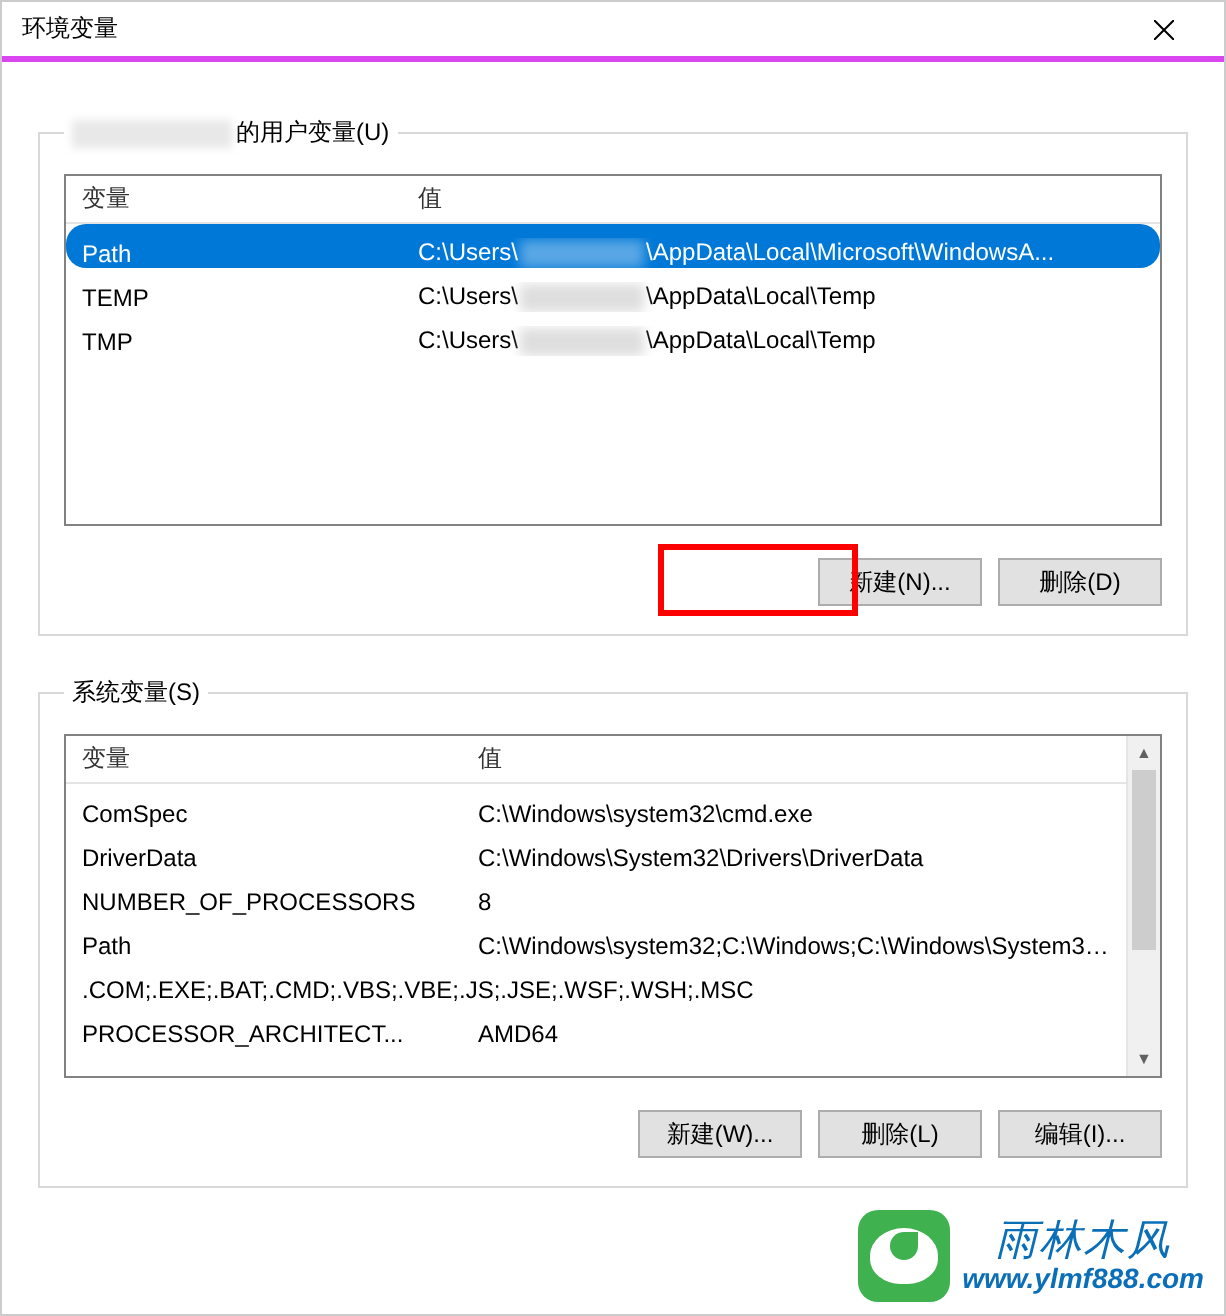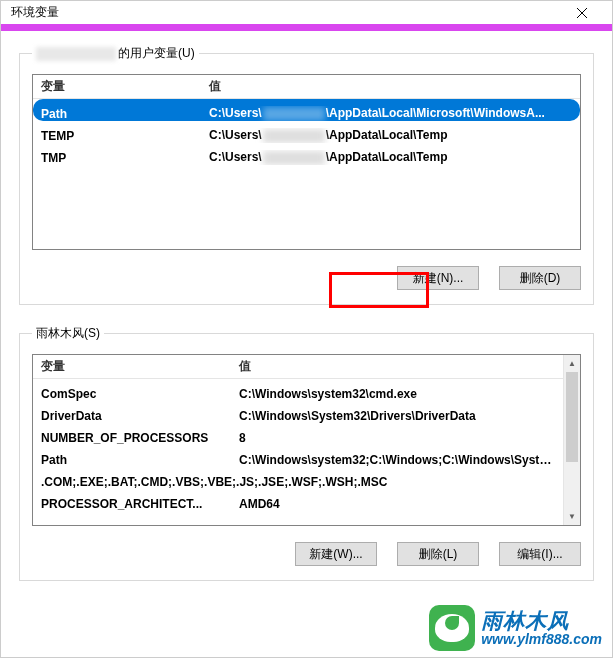--- a/index.html
+++ b/index.html
@@ -13,35 +13,35 @@
     overflow: hidden;
     position: relative;
     border: 1px solid #ccc;
   }
   .titlebar {
     display: flex;
     align-items: center;
     justify-content: space-between;
     height: 30px;
     padding: 0 10px;
-    border-bottom: 7px solid #d946ef;
+    border-bottom: 3px solid #d946ef;
   }
   .titlebar-title { font-size: 12px; }
   .close-btn {
     width: 40px; height: 28px;
     display: flex; align-items: center; justify-content: center;
     font-size: 14px;
   }
   .close-btn svg { width: 10px; height: 10px; }
 
   .content { padding: 14px 18px 0 18px; }
 
   fieldset.group {
     border: 1px solid #d9d9d9;
-    margin: 0 0 20px 0;
+    margin: 13px 0 20px 0;
     padding: 12px 12px 14px 12px;
     position: relative;
   }
   fieldset.group legend {
     padding: 0 4px;
     font-size: 12px;
   }
   .legend-blur {
     display: inline-block;
     width: 80px; height: 14px;
@@ -50,21 +50,20 @@
     vertical-align: middle;
     margin-right: 2px;
   }
 
   .grid {
     border: 1px solid #828282;
     background: #fff;
     height: 176px;
     overflow: hidden;
     font-size: 12px;
-    font-weight: bold;
   }
   .grid.sys {
     height: 172px;
     position: relative;
   }
   .grid-header {
     display: flex;
     background: #fff;
     border-bottom: 1px solid #e5e5e5;
     color: #333;
@@ -99,21 +98,21 @@
     vertical-align: middle;
     margin: 0 1px;
   }
   .selected .val-blur {
     background: rgba(255,255,255,0.35);
   }
 
   .btn-row {
     display: flex;
     justify-content: flex-end;
-    gap: 20px;
+    gap: 8px;
     margin-top: 16px;
   }
   .btn {
     min-width: 82px;
     height: 24px;
     background: #e1e1e1;
     border: 1px solid #adadad;
     font-family: inherit;
     font-size: 12px;
     padding: 0 10px;
@@ -183,24 +182,25 @@
     position: absolute;
     top: 2px; left: 50%;
     transform: translateX(-50%);
     width: 14px; height: 14px;
     background: #3fb24f;
     border-radius: 50% 0 50% 50%;
   }
   .wm-text { display: flex; flex-direction: column; line-height: 1.1; }
   .wm-text .cn {
     font-size: 21px;
-    font-weight: bold;
+    font-weight: normal;
     font-style: italic;
     color: #0b6fb8;
     letter-spacing: 1px;
+    text-align: center;
   }
   .wm-text .url {
     font-size: 14px;
     font-weight: bold;
     font-style: italic;
     color: #0b6fb8;
     text-align: center;
   }
   .sys .grid-body { position: absolute; left:0; right:17px; top:24px; bottom:0; }
   .user .grid-body { position: absolute; left:0; right:0; top:24px; bottom:0; }
@@ -247,21 +247,21 @@
         </div>
     </div>
 
     <div class="btn-row">
       <button class="btn">新建(N)...</button>
       <button class="btn">删除(D)</button>
     </div>
   </fieldset>
 
   <fieldset class="group">
-    <legend>雨林木风(S)</legend>
+    <legend>系统变量(S)</legend>
 
     <div class="grid sys">
       <div class="grid-header">
         <div class="col col-var">变量</div>
         <div class="col col-val">值</div>
       </div>
       <div class="grid-body" id="sys-rows">
           <div class="grid-row">
             <div class="col col-var">ComSpec</div>
             <div class="col col-val">C:\Windows\system32\cmd.exe</div>

